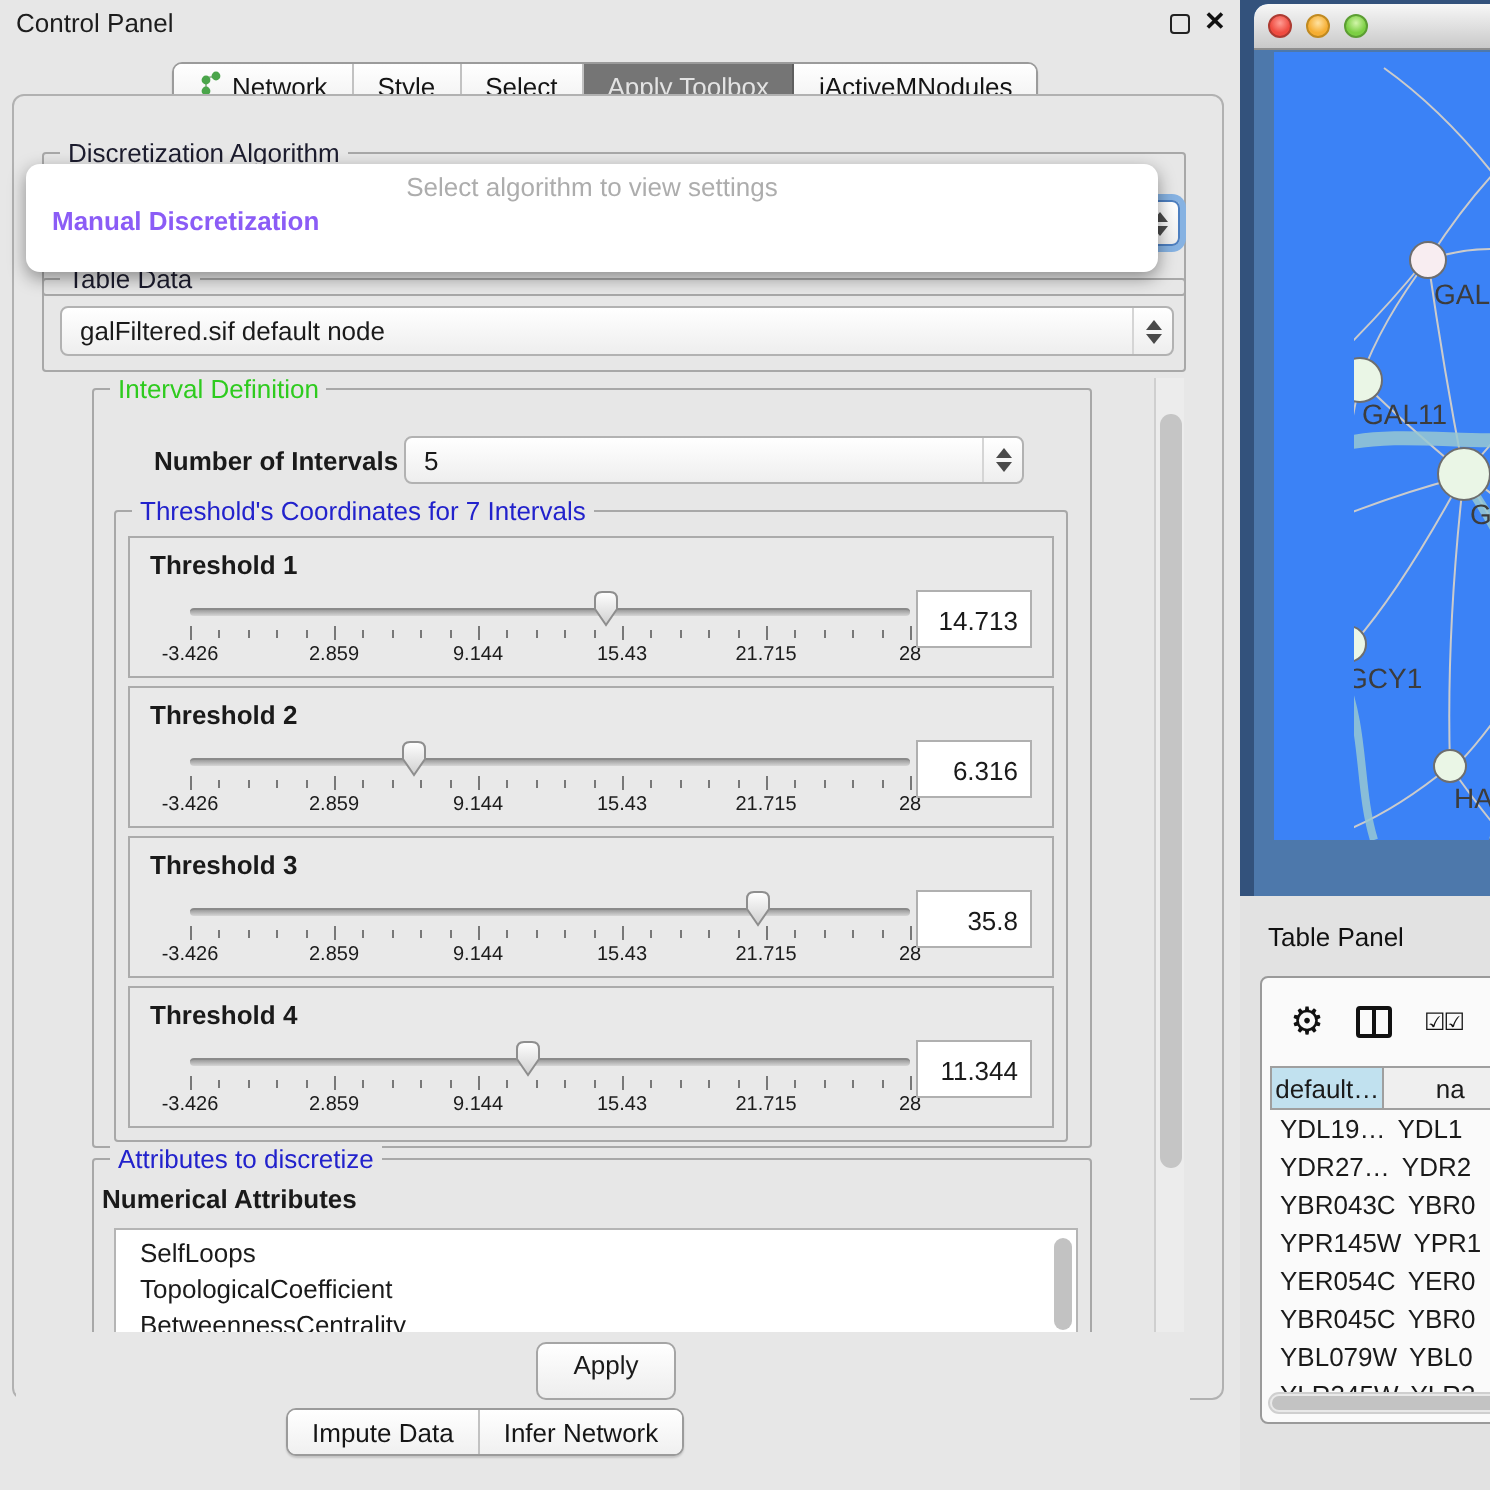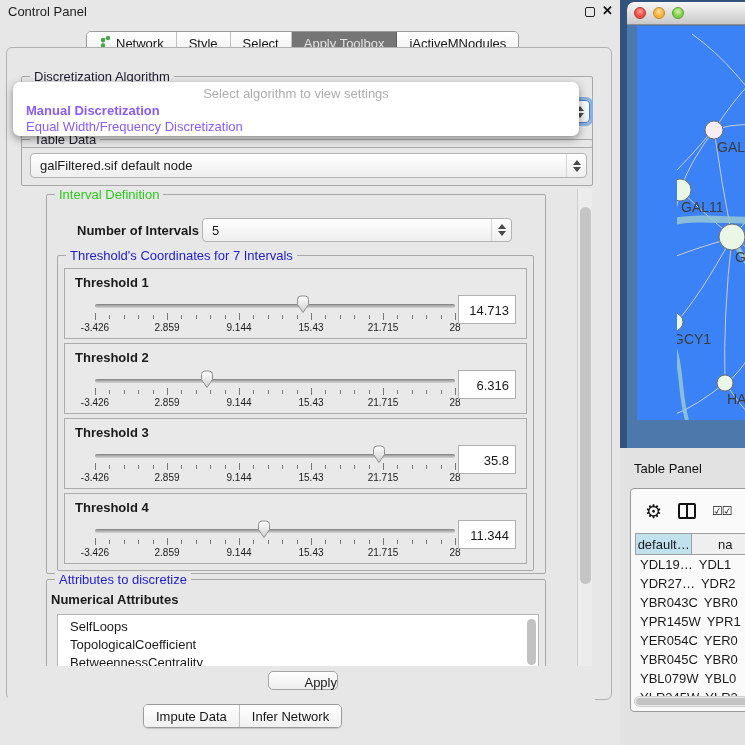--- a/index.html
+++ b/index.html
@@ -55,22 +55,22 @@
   
   #attr-list { position:absolute; left:10px; top:34px; width:482px; height:53px; background:#fff;
     border:1px solid #b5b5b5; overflow:hidden; padding-top:3px; }
   .attr-item { font-size:13px; padding-left:12px; height:18px; line-height:18px; }
   #attr-sb { position:absolute; right:2px; top:4px; width:9px; height:46px; background:#c2c2c2; border-radius:5px; }
   
   #main-sb { position:absolute; left:570px; top:141px; width:15px; height:480px; background:#ececec; border-left:1px solid #cfcfcf; }
   #main-sb-thumb { position:absolute; left:2px; top:18px; width:11px; height:377px; background:#c5c5c5; border-radius:6px; }
   
   #apply-row { position:absolute; left:1px; right:16px; top:618px; height:34px; background:#e7e7e7; }
-  #apply-btn { position:absolute; left:260px; top:5px; width:70px; height:19px; background:linear-gradient(#ffffff,#ededed);
-    border:1px solid #a5a5a5; border-radius:5px; font-size:13px; text-align:right; line-height:21px; }
+  #apply-btn { position:absolute; left:260px; top:5px; width:70px; height:29px; background:linear-gradient(#ffffff,#ededed);
+    border:1px solid #a5a5a5; border-radius:5px; font-size:13px; text-align:center; line-height:21px; }
   
   #right-zone { position:absolute; left:620px; top:0; width:125px; height:745px; background:#e2e2e2; }
   #navy { position:absolute; left:0; top:0; width:125px; height:448px; background:#33527c; }
   #net-window { position:absolute; left:7px; top:2px; width:118px; height:446px; background:#4d78ab; border-top-left-radius:7px; overflow:hidden; }
   #net-titlebar { height:23px; background:linear-gradient(#f7f7f7,#c9c9c9); border-bottom:1px solid #8e8e8e;
     border-top-left-radius:7px; display:flex; align-items:center; padding-left:7px; gap:7px; }
   .tl { width:12px; height:12px; border-radius:50%; }
   .tl-red   { background:radial-gradient(circle at 50% 35%, #ff9d94, #ef4b40 60%); border:1px solid #ad3b32; }
   .tl-yel   { background:radial-gradient(circle at 50% 35%, #ffe2a0, #f5ae33 60%); border:1px solid #c08a21; }
   .tl-grn   { background:radial-gradient(circle at 50% 35%, #d2f5a9, #7ccf43 60%); border:1px solid #5c9e33; }
@@ -149,21 +149,20 @@
             <span class="arr-up"></span>
             <span class="arr-dn"></span>
           </span>
       </div>
     </div>
 
     <div id="algo-popup">
       <div id="popup-hint">Select algorithm to view settings</div>
       <div id="popup-items">
           <div class="popup-item bold">Manual Discretization</div>
-          <div class="popup-item">Equal Width/Frequency Discretization</div>
         </div>
     </div>
 
     <div class="group" style="left:14px; top:91px; width:572px; height:47px;">
       <span class="group-label lbl-dark">Table Data</span>
       <div class="combo" style="left:8px; top:13px; width:557px; height:25px;">
         <span class="val">galFiltered.sif default node</span>
         <span class="spin">
             <span class="arr-up"></span>
             <span class="arr-dn"></span>

